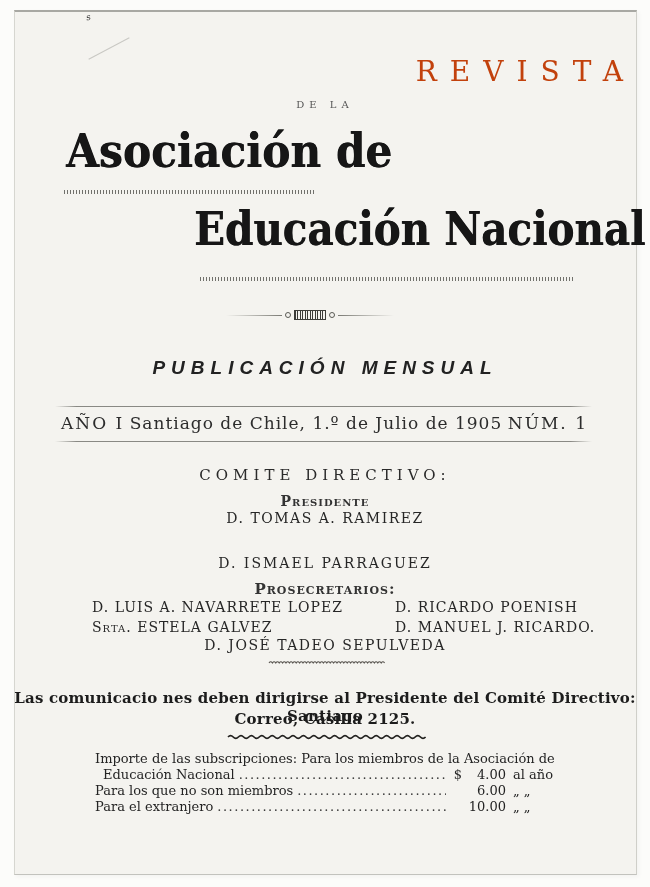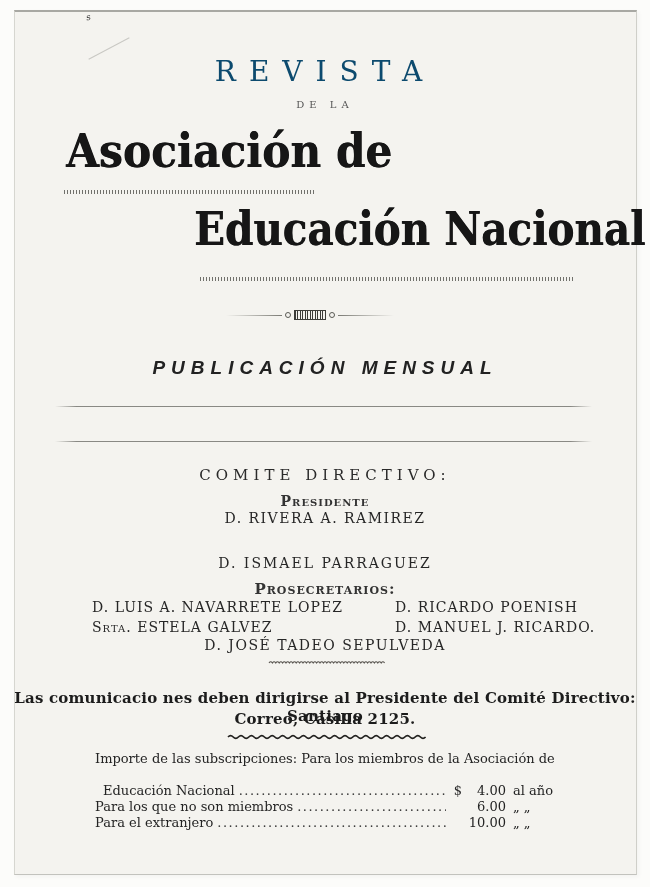--- a/index.html
+++ b/index.html
@@ -5,21 +5,21 @@
   html,body{margin:0;padding:0;background:#ffffff;}
   .canvas{position:relative;width:650px;height:887px;background:#fcfcfa;overflow:hidden;
           font-family:"DejaVu Serif", serif;color:#1f1f1f;}
   
   .sheet{position:absolute;left:14px;top:10px;width:621px;height:862px;background:#f4f3ef;
          border-top:2px solid #a8a8a3;border-left:1px solid #d6d6d0;border-right:1px solid #cfcfc9;
          border-bottom:1px solid #c2c2bd;box-shadow:2px 2px 4px rgba(0,0,0,.04);}
   .abs{position:absolute;}
   .cx{left:14px;width:622px;text-align:center;}
   
-  .kicker{top:55px;font-size:28px;letter-spacing:13px;color:#0c4a6e;}
+  .kicker{top:55px;font-size:28px;letter-spacing:13px;color:#c2410c;text-align:right;}
   .kicker-sub{top:99px;font-size:10px;letter-spacing:5px;color:#555;}
   .bigtitle{font-weight:bold;font-size:46px;line-height:1;color:#161616;
             transform-origin:left top;text-shadow:0.6px 0 0 #161616;white-space:nowrap;}
   .org1{left:66px;top:128px;transform:scaleX(.92);}
   .org2{left:194px;top:206px;transform:scaleX(.88);}
   .dashrow{height:4px;background-image:repeating-linear-gradient(90deg,#454540 0 1px,transparent 1px 3px);opacity:.75;}
   .dash1{left:64px;top:190px;width:250px;}
   .dash2{left:200px;top:277px;width:374px;}
   
   .ornament{left:226px;top:310px;width:168px;height:10px;display:flex;align-items:center;gap:3px;}
@@ -62,21 +62,21 @@
   .n2{top:710px;}
   .wavy{left:227px;top:731px;}
   
   .subs{left:95px;top:751px;width:470px;font-size:13px;color:#242424;}
   .subs .line{display:flex;align-items:baseline;height:16px;}
   .subs .lbl{white-space:nowrap;}
   .subs .indent{padding-left:8px;}
   .subs .leader{flex:1;overflow:hidden;white-space:nowrap;color:#3a3a3a;letter-spacing:1.5px;margin:0 4px;}
   .subs .cur{width:16px;text-align:center;}
   .subs .amt{width:40px;text-align:right;}
-  .subs .unit{width:52px;text-align:left;padding-left:7px;white-space:nowrap;margin-top:16px;}
+  .subs .unit{width:52px;text-align:left;padding-left:7px;white-space:nowrap;}
   
   .pen-mark{left:86px;top:12px;font-size:9px;font-style:italic;color:#3a3a3a;transform:rotate(-12deg);}
   .scratch{left:86px;top:48px;width:46px;height:1px;background:rgba(120,120,115,.35);transform:rotate(-28deg);}
 </style>
 </head>
 <body>
 
 <div class="canvas">
   <div class="sheet"></div>
 
@@ -94,25 +94,30 @@
     <span class="orn-line l"></span>
     <span class="orn-dot"></span>
     <span class="orn-box"></span>
     <span class="orn-dot"></span>
     <span class="orn-line r"></span>
   </div>
 
   <div class="abs cx pubtype">PUBLICACIÓN MENSUAL</div>
 
   <div class="abs rule rule1"></div>
+  <div class="abs issuebar">
+    <span class="vol">AÑO I</span>
+    <span class="date">Santiago de Chile, 1.º de Julio de 1905</span>
+    <span class="num">NÚM. 1</span>
+  </div>
   <div class="abs rule rule2"></div>
 
   <div class="abs cx cmte-head">COMITE DIRECTIVO:</div>
   <div class="abs cx sc-label p-label">Presidente</div>
-  <div class="abs cx p-name">D. RIVERA A. RAMIREZ</div>
+  <div class="abs cx p-name">D. TOMAS A. RAMIREZ</div>
   <div class="abs cx s-name">D. ISMAEL PARRAGUEZ</div>
   <div class="abs cx sc-label pro-label">Prosecretarios:</div>
 
   <div class="abs pro-row pl1">D. LUIS A. NAVARRETE LOPEZ</div>
   <div class="abs pro-row pr1">D. RICARDO POENISH</div>
   <div class="abs pro-row pl2">Srta. ESTELA GALVEZ</div>
   <div class="abs pro-row pr2">D. MANUEL J. RICARDO.</div>
   <div class="abs cx pc">D. JOSÉ TADEO SEPULVEDA</div>
 
   <svg class="abs squiggle wave" width="118" height="8" viewBox="0 0 118 8">

